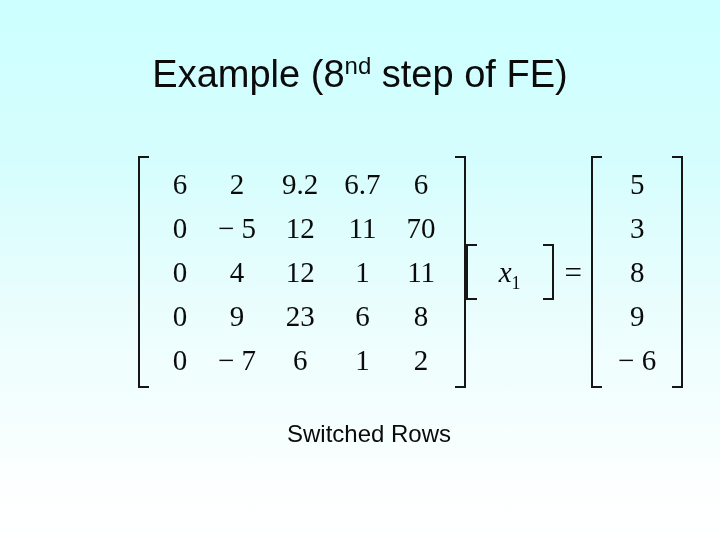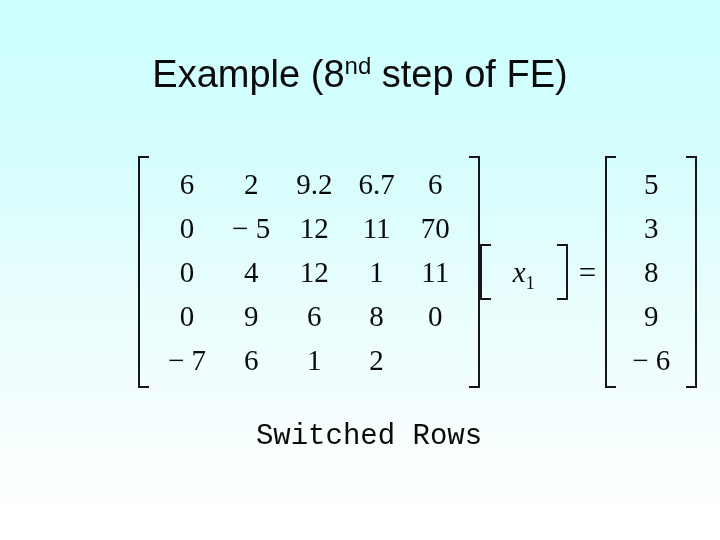--- a/index.html
+++ b/index.html
@@ -76,22 +76,22 @@
   }
 
   
   .caption {
     position: absolute;
     top: 420px;
     left: 0;
     right: 0;
     text-align: center;
     padding-left: 18px;
-    font-family: Liberation Mono, monospace;
-    font-size: 29px;
+    font-family: Liberation Sans, sans-serif;
+    font-size: 24px;
     color: #0b0b0b;
     white-space: nowrap;
   }
 </style>
 </head>
 <body>
 
 <div class="slide">
 
   <div class="title"><span>Example (8</span><sup>nd</sup><span> step of FE)</span></div>
@@ -111,20 +111,21 @@
         <div class="cell">12</div>
         <div class="cell">11</div>
         <div class="cell">70</div>
         <div class="cell">0</div>
         <div class="cell">4</div>
         <div class="cell">12</div>
         <div class="cell">1</div>
         <div class="cell">11</div>
         <div class="cell">0</div>
         <div class="cell">9</div>
+        <div class="cell">23</div>
         <div class="cell">6</div>
         <div class="cell">8</div>
         <div class="cell">0</div>
         <div class="cell">− 7</div>
         <div class="cell">6</div>
         <div class="cell">1</div>
         <div class="cell">2</div>
       </div>
       <div class="bracket right"></div>
     </div>

